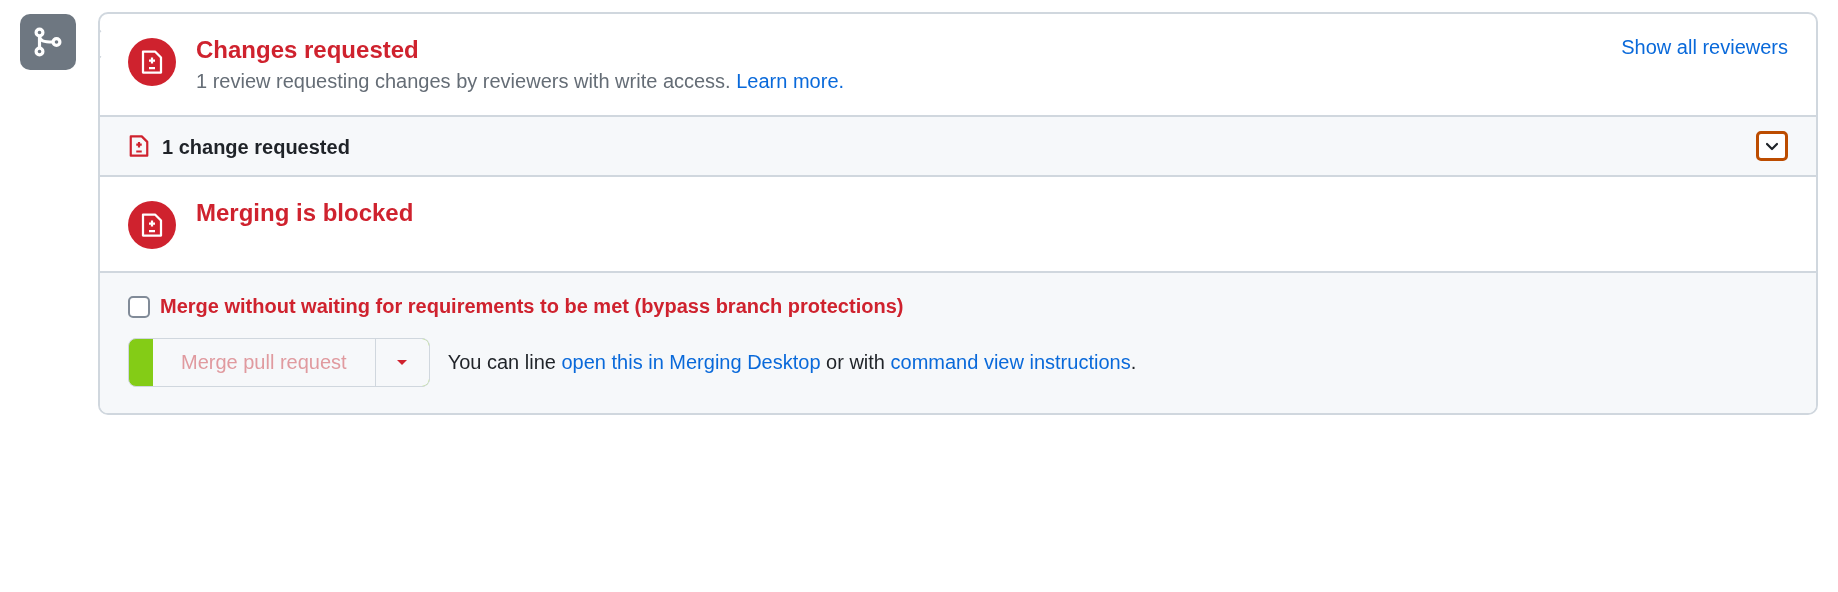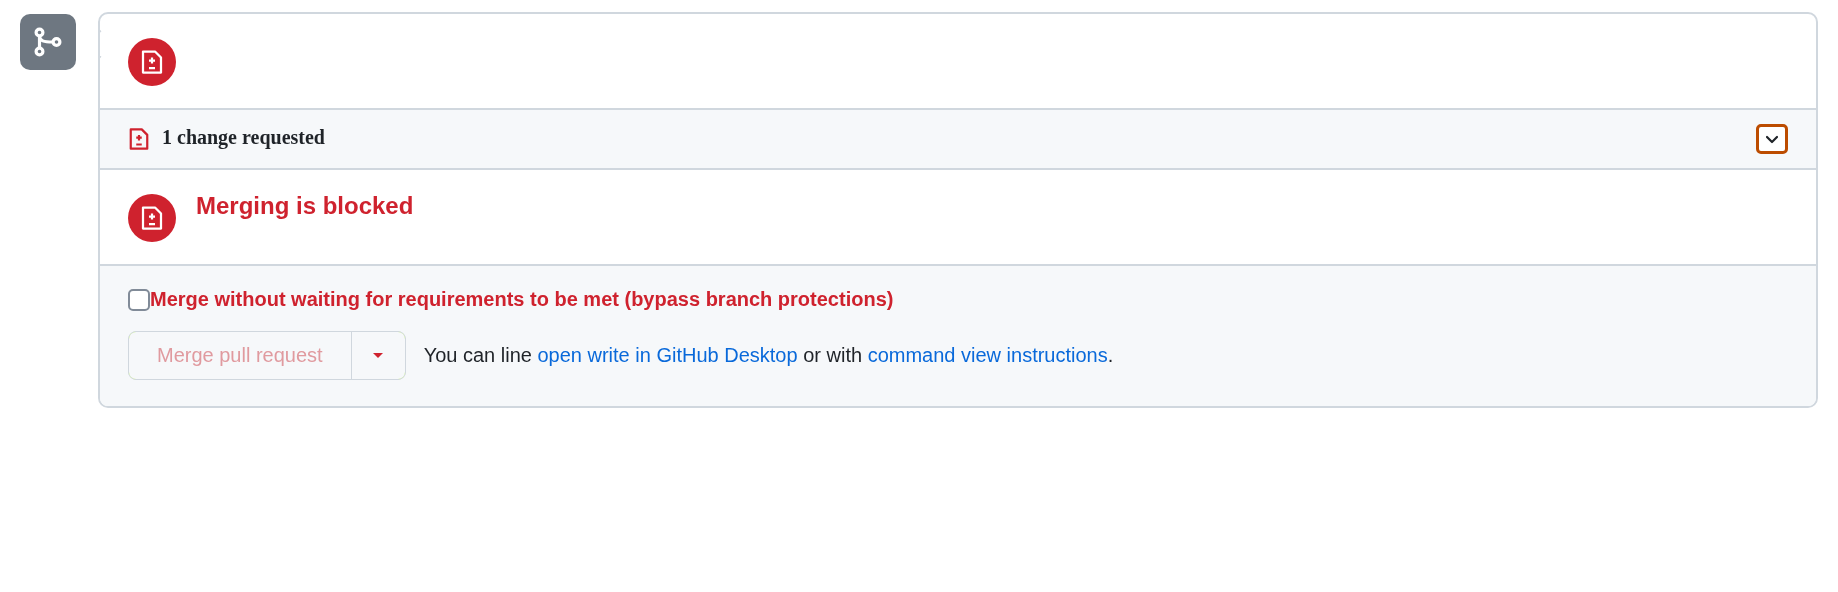--- a/index.html
+++ b/index.html
@@ -96,23 +96,22 @@
     background: #f6f8fa;
     border-top: 1px solid #d0d7de;
     border-bottom: 2px solid #d0d7de;
     padding: 14px 28px;
     display: flex;
     align-items: center;
     justify-content: space-between;
   }
   .summary-left {
     display: flex;
-    align-items: flex-start;
+    align-items: flex-end;
     gap: 12px;
-    font-family: Liberation Serif, serif;
   }
   .summary-text {
     font-size: 20px;
     font-weight: 600;
     color: #1f2328;
   }
   .chevron-btn {
     width: 32px;
     height: 30px;
     border: 3px solid #bc4c00;
@@ -124,20 +123,21 @@
     cursor: pointer;
   }
   .bypass-section {
     background: #f6f8fa;
     padding: 22px 28px 26px 28px;
     border-top: 1px solid #d0d7de;
   }
   .bypass-row {
     display: flex;
     align-items: center;
+    gap: 10px;
     margin-bottom: 20px;
   }
   .bypass-checkbox {
     width: 22px;
     height: 22px;
     border: 2px solid #818b98;
     border-radius: 5px;
     background: #ffffff;
     cursor: pointer;
   }
@@ -150,21 +150,22 @@
   .merge-row {
     display: flex;
     align-items: center;
     gap: 18px;
   }
   .merge-btn-group {
     display: flex;
     border: 1px solid #d0d7de;
     border-radius: 8px;
     overflow: hidden;
-    background: #bef264;
+    background: #84cc16;
+    padding-left: 24px;
   }
   .merge-btn {
     padding: 12px 28px;
     font-size: 20px;
     font-weight: 500;
     color: #e09a9f;
     background: #f6f8fa;
     border: none;
     cursor: pointer;
   }
@@ -200,20 +201,31 @@
 
   <div class="merge-box">
 
     <div class="section">
       <div class="status-icon">
         <svg width="24" height="28" viewBox="0 0 16 16" fill="#ffffff">
           <path d="M2 1 h8 l4 4 v10 H2 Z" fill="none" stroke="#ffffff" stroke-width="1.5" stroke-linejoin="round"></path>
           <path d="M6 7 h4 M8 5 v4 M6 12 h4" stroke="#ffffff" stroke-width="1.5"></path>
         </svg>
       </div>
+      <div class="section-body">
+        <div class="section-header-row">
+          <div>
+            <div class="section-title">Changes requested</div>
+            <div class="section-desc">
+              <span>1 review requesting changes by reviewers with write access. </span><a class="link">Learn more.</a>
+            </div>
+          </div>
+          <a class="show-all">Show all reviewers</a>
+        </div>
+      </div>
     </div>
 
     <div class="summary-row">
       <div class="summary-left">
         <span>
           <svg width="22" height="26" viewBox="0 0 16 16">
             <path d="M2 1 h8 l4 4 v10 H2 Z" fill="none" stroke="#cf222e" stroke-width="1.6" stroke-linejoin="round"></path>
             <path d="M6 7 h4 M8 5 v4 M6 12 h4" stroke="#cf222e" stroke-width="1.6"></path>
           </svg>
         </span>
@@ -246,19 +258,19 @@
       <div class="merge-row">
         <div class="merge-btn-group">
           <button class="merge-btn">Merge pull request</button>
           <button class="merge-dropdown">
             <svg width="12" height="8" viewBox="0 0 12 8">
               <path d="M1 1 L6 6 L11 1 Z" fill="#cf222e"></path>
             </svg>
           </button>
         </div>
         <div class="merge-note">
-          <span>You can line </span><a class="link">open write in GitHub Desktop</a><span> or with </span><a class="link">command view instructions</a><span>.</span>
+          <span>You can line </span><a class="link">open this in Merging Desktop</a><span> or with </span><a class="link">command view instructions</a><span>.</span>
         </div>
       </div>
     </div>
 
   </div>
 </div>
 
 </body></html>

